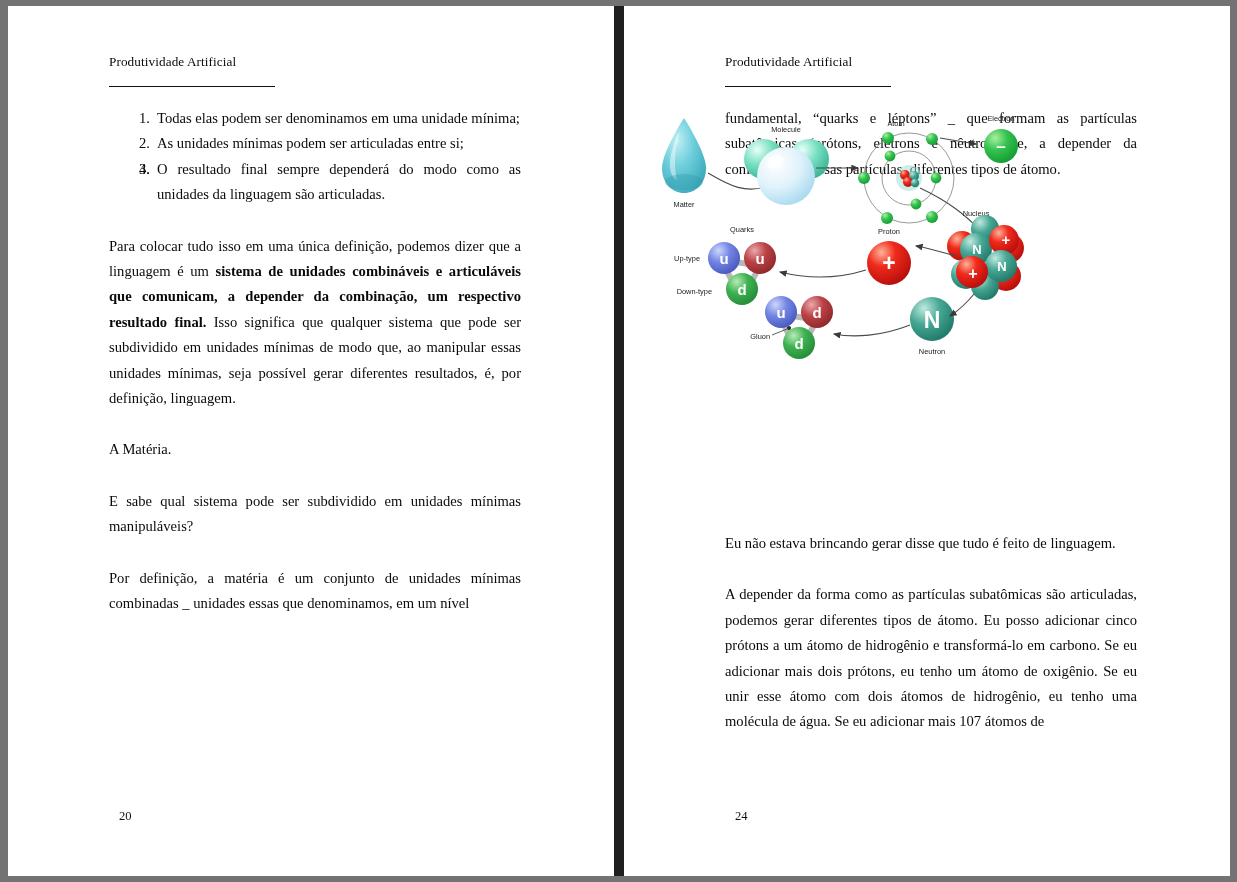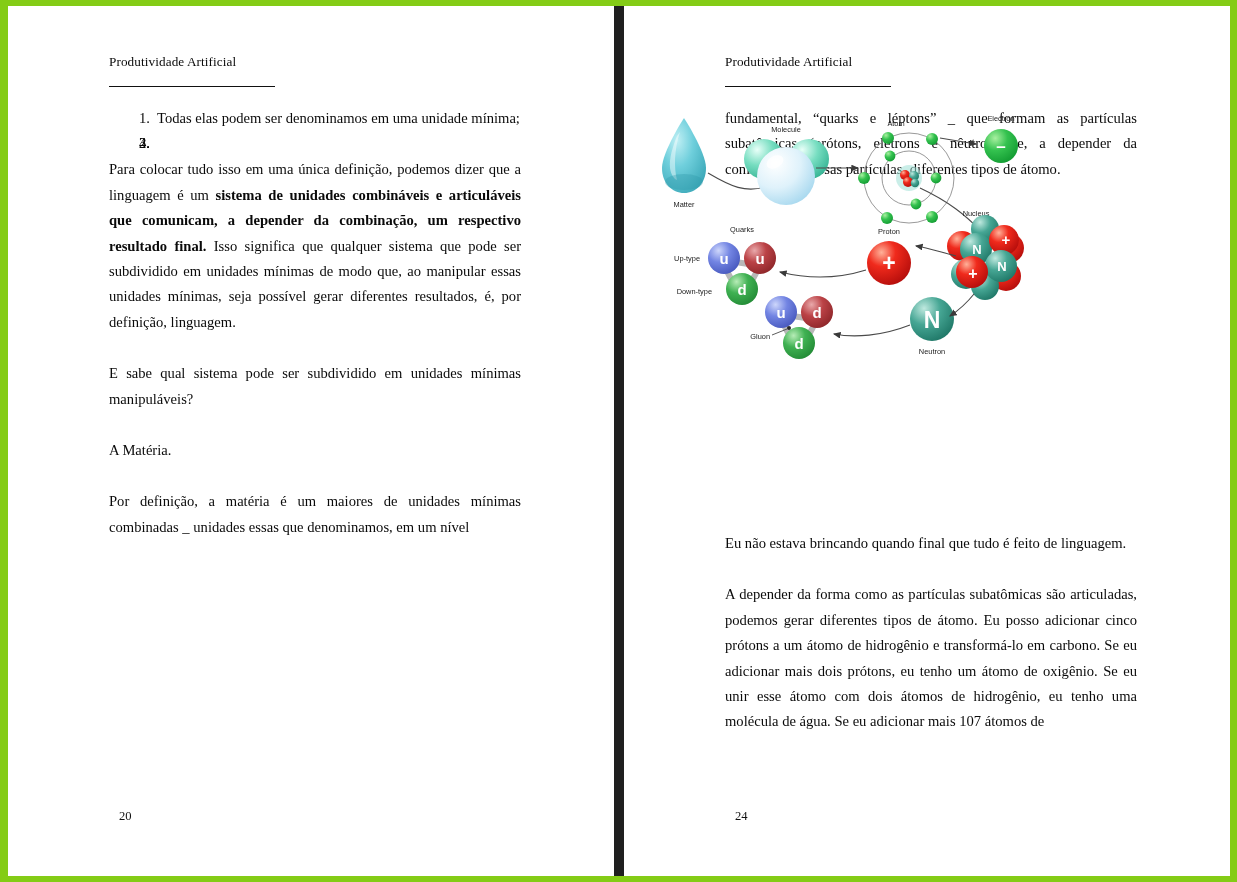--- a/index.html
+++ b/index.html
@@ -10,21 +10,21 @@
   body {
     width: 1237px;
     height: 882px;
     font-family: "Liberation Serif", "DejaVu Serif", serif;
     overflow: hidden;
   }
   .viewer {
     position: relative;
     width: 1237px;
     height: 882px;
-    background: #84cc16;
+    background: #737373;
     box-sizing: border-box;
   }
   .page {
     position: absolute;
     top: 6px;
     background: #ffffff;
     box-sizing: border-box;
     overflow: hidden;
   }
   .page-left {
@@ -147,36 +147,38 @@
 
       <div class="content">
 
         <ol class="numlist">
           <li>
             <span class="marker">1.</span>
             <span>Todas elas podem ser denominamos em uma unidade mínima;</span>
           </li>
           <li>
             <span class="marker">2.</span>
+            <span>As unidades mínimas podem ser articuladas entre si;</span>
           </li>
           <li>
             <span class="marker">3.</span>
           </li>
           <li>
             <span class="marker">4.</span>
+            <span>O resultado final sempre dependerá do modo como as unidades da linguagem são articuladas.</span>
           </li>
         </ol>
 
         <p class="body-par"><span>Para colocar tudo isso em uma única definição, podemos dizer que a linguagem é um </span><span class="b">sistema de unidades combináveis e articuláveis que comunicam, a depender da combinação, um respectivo resultado final.</span><span> Isso significa que qualquer sistema que pode ser subdividido em unidades mínimas de modo que, ao manipular essas unidades mínimas, seja possível gerar diferentes resultados, é, por definição, linguagem.</span></p>
 
+        <p class="body-par">A Matéria.</p>
+
         <p class="body-par">E sabe qual sistema pode ser subdividido em unidades mínimas manipuláveis?</p>
 
-        <p class="body-par">A Matéria.</p>
-
-        <p class="body-par">Por definição, a matéria é um maiores de unidades mínimas combinadas _ unidades essas que denominamos, em um nível</p>
+        <p class="body-par">Por definição, a matéria é um conjunto de unidades mínimas combinadas _ unidades essas que denominamos, em um nível</p>
 
       </div>
 
       <div class="folio">20</div>
     </div>
   </div>
 
   <div class="gutter"></div>
 
   <div class="page page-right">
@@ -356,21 +358,21 @@
             <text class="glyph" x="155" y="243" font-size="15" text-anchor="middle">d</text>
             <circle cx="145" cy="222" r="2" fill="#2a2a2a"></circle>
             <path d="M128,229 L143,223" fill="none" stroke="#4a4a4a" stroke-width="0.9"></path>
           </g>
           <text class="fig-label" x="126" y="233" text-anchor="end">Gluon</text>
 
         </svg>
       </div>
 
       <div class="content" style="top:525px;">
-        <p class="body-par">Eu não estava brincando quando final que tudo é feito de linguagem.</p>
+        <p class="body-par">Eu não estava brincando gerar disse que tudo é feito de linguagem.</p>
         <p class="body-par">A depender da forma como as partículas subatômicas são articuladas, podemos gerar diferentes tipos de átomo. Eu posso adicionar cinco prótons a um átomo de hidrogênio e transformá-lo em carbono. Se eu adicionar mais dois prótons, eu tenho um átomo de oxigênio. Se eu unir esse átomo com dois átomos de hidrogênio, eu tenho uma molécula de água. Se eu adicionar mais 107 átomos de</p>
       </div>
 
       <div class="folio">24</div>
     </div>
   </div>
 
 </div>
 
 </body></html>

